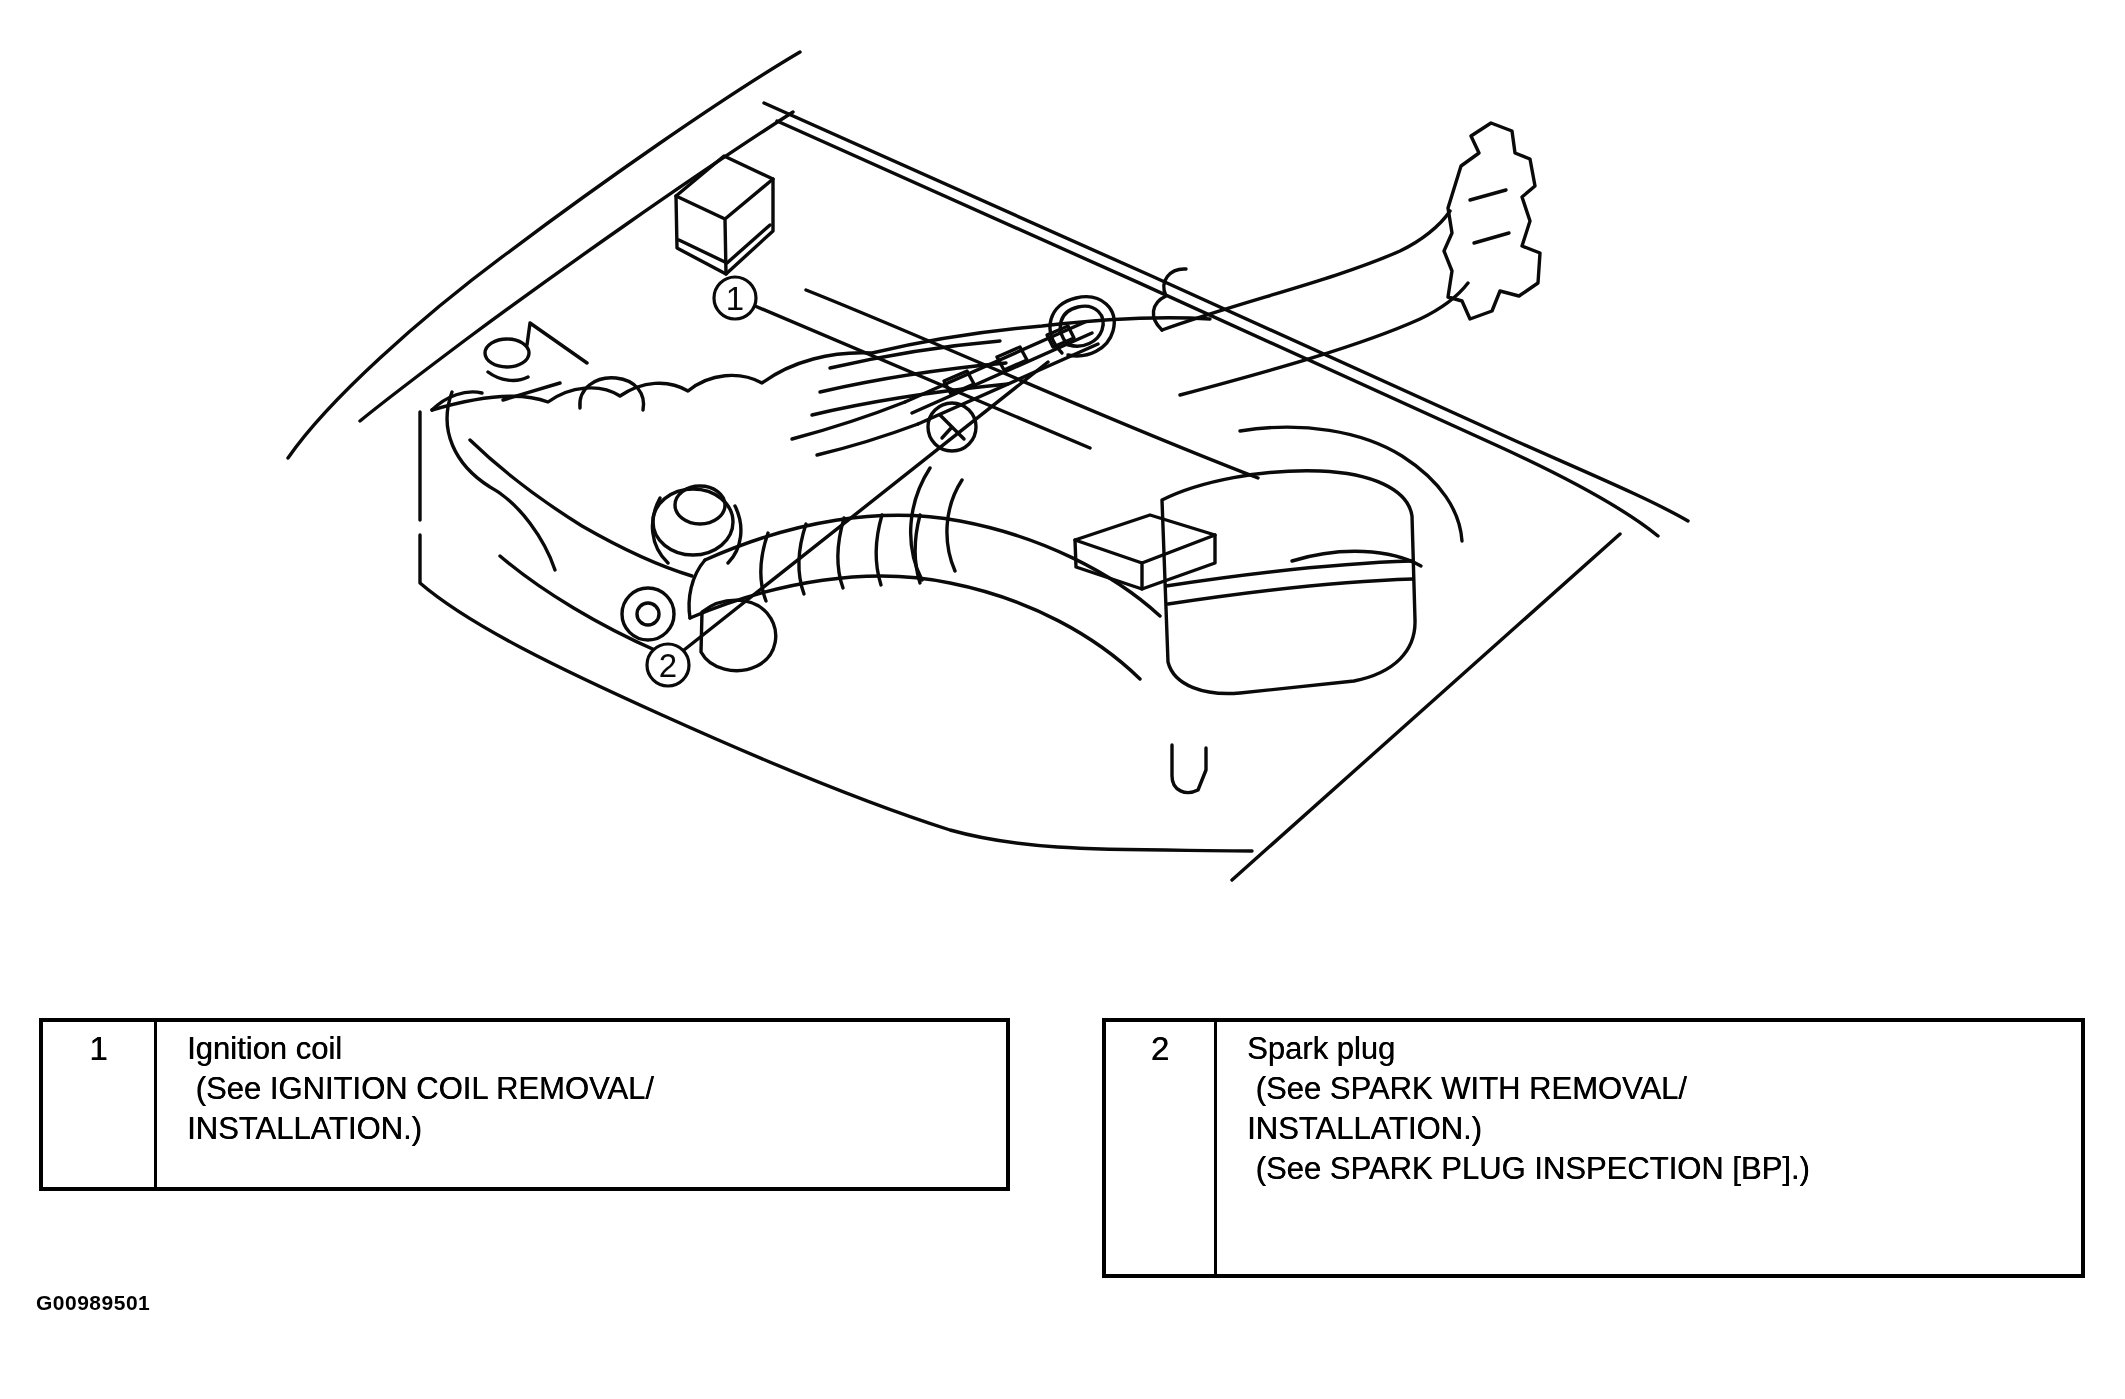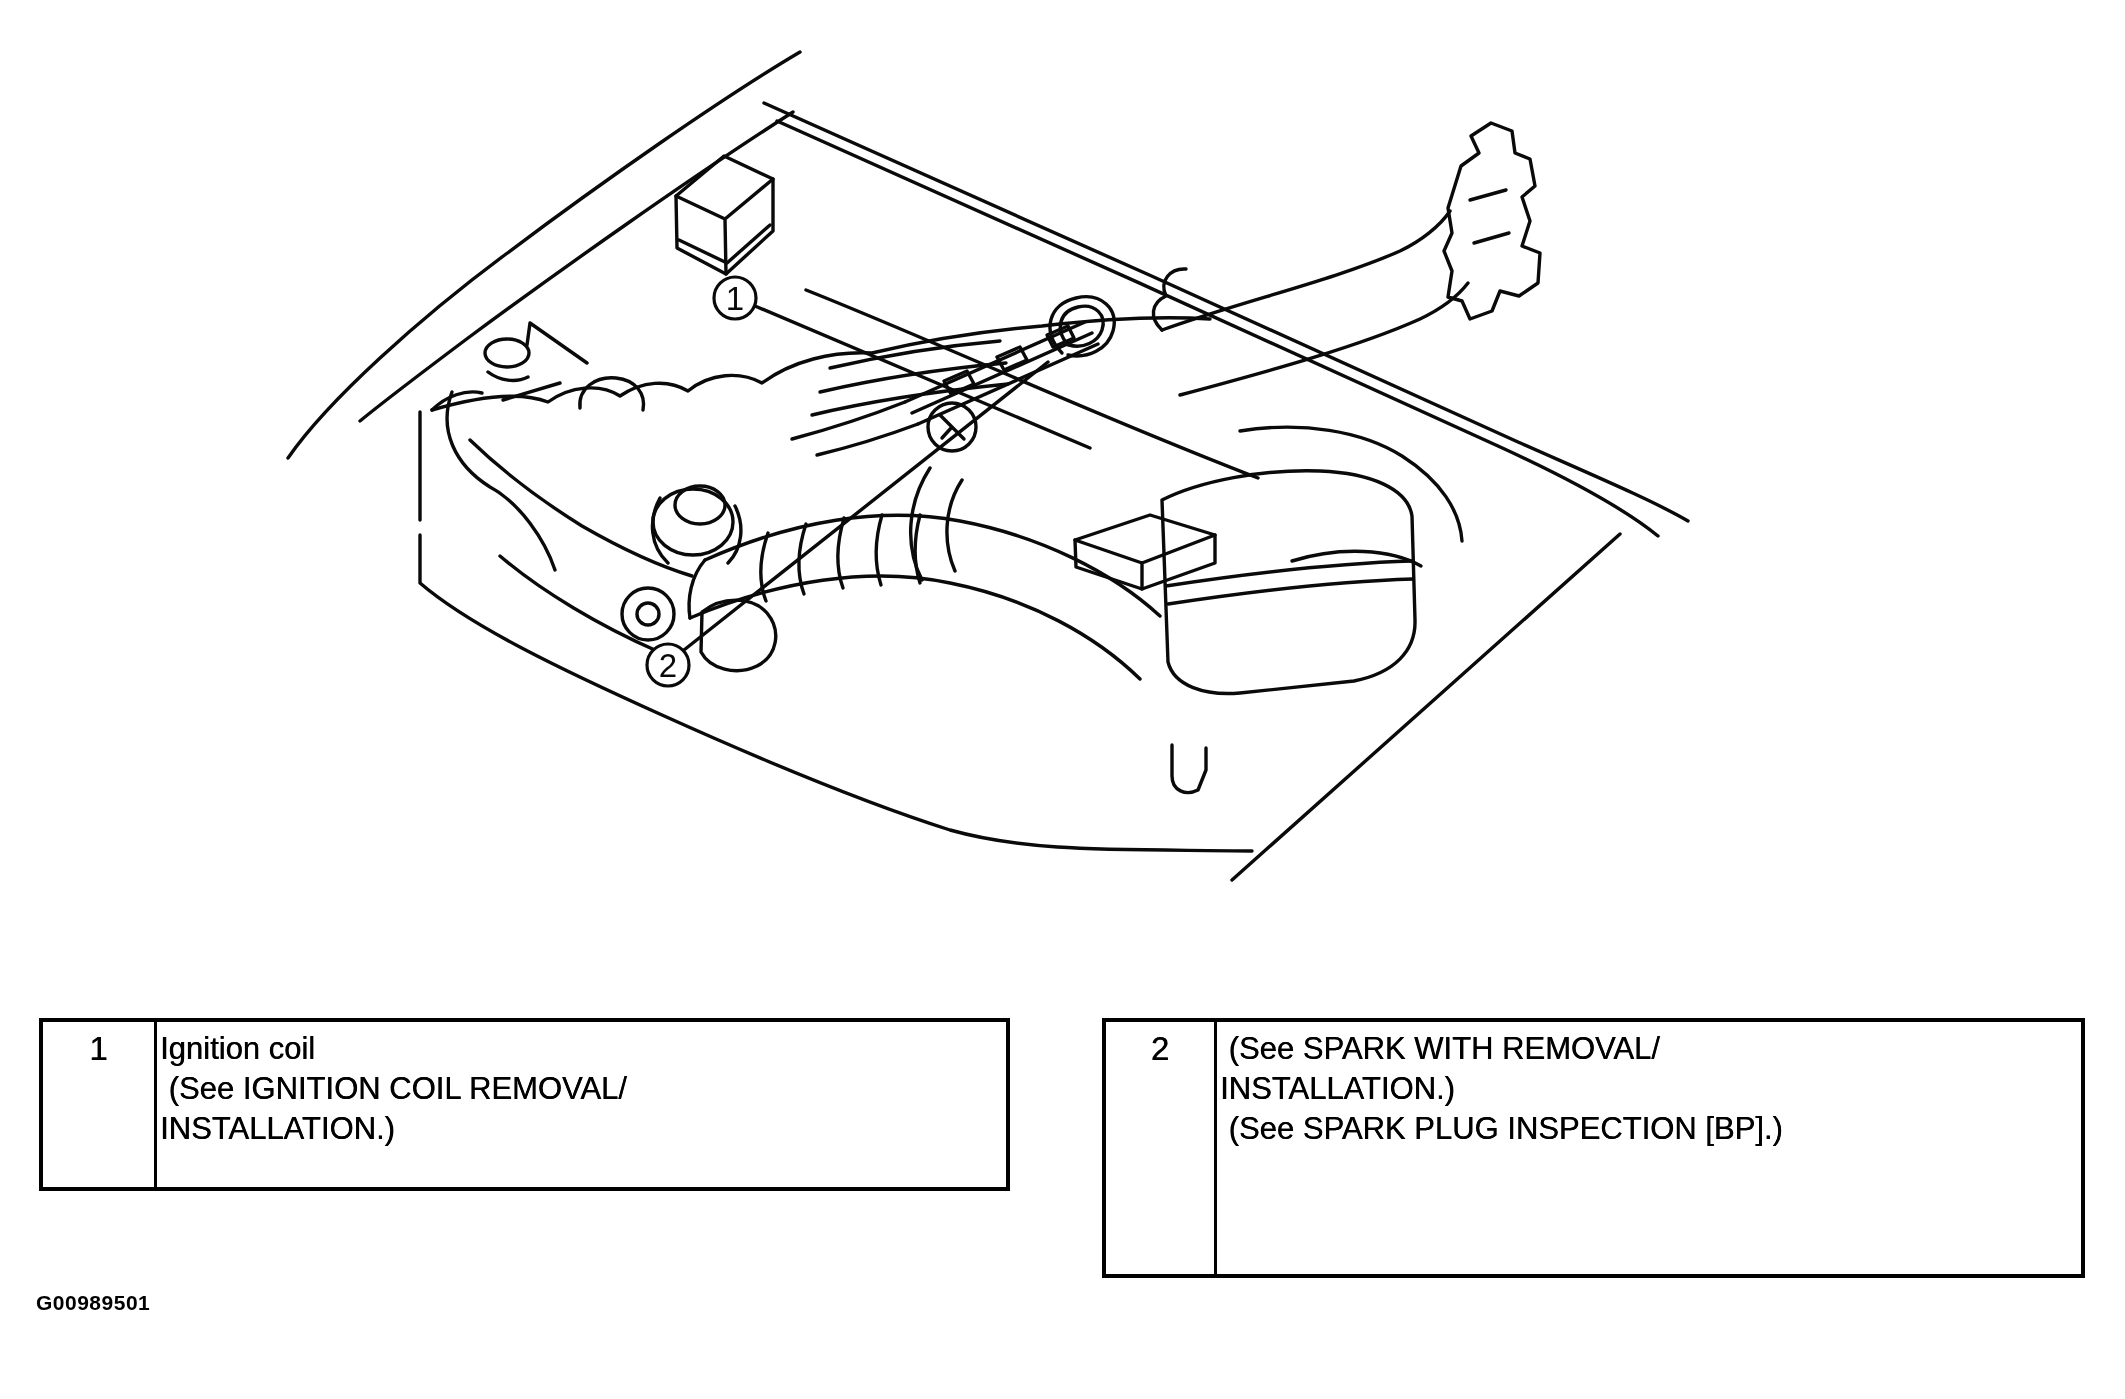--- a/index.html
+++ b/index.html
@@ -13,21 +13,21 @@
   .art text{fill:#0a0a0a;stroke:none;font-family:"Liberation Sans",sans-serif;font-size:33px;text-anchor:middle;}
   .legend{
     position:absolute;box-sizing:border-box;border:4px solid #000;background:#fff;
     display:flex;flex-direction:row;align-items:stretch;
   }
   .legend .num{
     box-sizing:border-box;border-right:3px solid #000;flex:0 0 auto;
     text-align:center;font-size:33px;padding-top:8px;
     text-shadow:0.4px 0 0 #000;
   }
-  .legend .body{flex:1 1 auto;padding:7px 10px 0 3px;}
+  .legend .body{flex:1 1 auto;padding:7px 10px 0 30px;}
   .legend .ln{
     font-size:31px;line-height:40px;white-space:pre;
     text-shadow:0.4px 0 0 #000;
   }
   .figcode{
     position:absolute;left:36px;top:1291px;font-size:21px;font-weight:700;letter-spacing:0.5px;
   }
 </style>
 </head>
 <body>
@@ -155,20 +155,21 @@
     <div class="body">
       <div class="ln">Ignition coil</div>
       <div class="ln"> (See IGNITION COIL REMOVAL/</div>
       <div class="ln">INSTALLATION.)</div>
     </div>
   </div>
 
   <div class="legend" style="left:1102px;top:1018px;width:983px;height:260px;">
     <div class="num" style="width:111px;">2</div>
     <div class="body">
+      <div class="ln">Spark plug</div>
       <div class="ln"> (See SPARK WITH REMOVAL/</div>
       <div class="ln">INSTALLATION.)</div>
       <div class="ln"> (See SPARK PLUG INSPECTION [BP].)</div>
     </div>
   </div>
 
   <div class="figcode">G00989501</div>
 
 </div>
 

